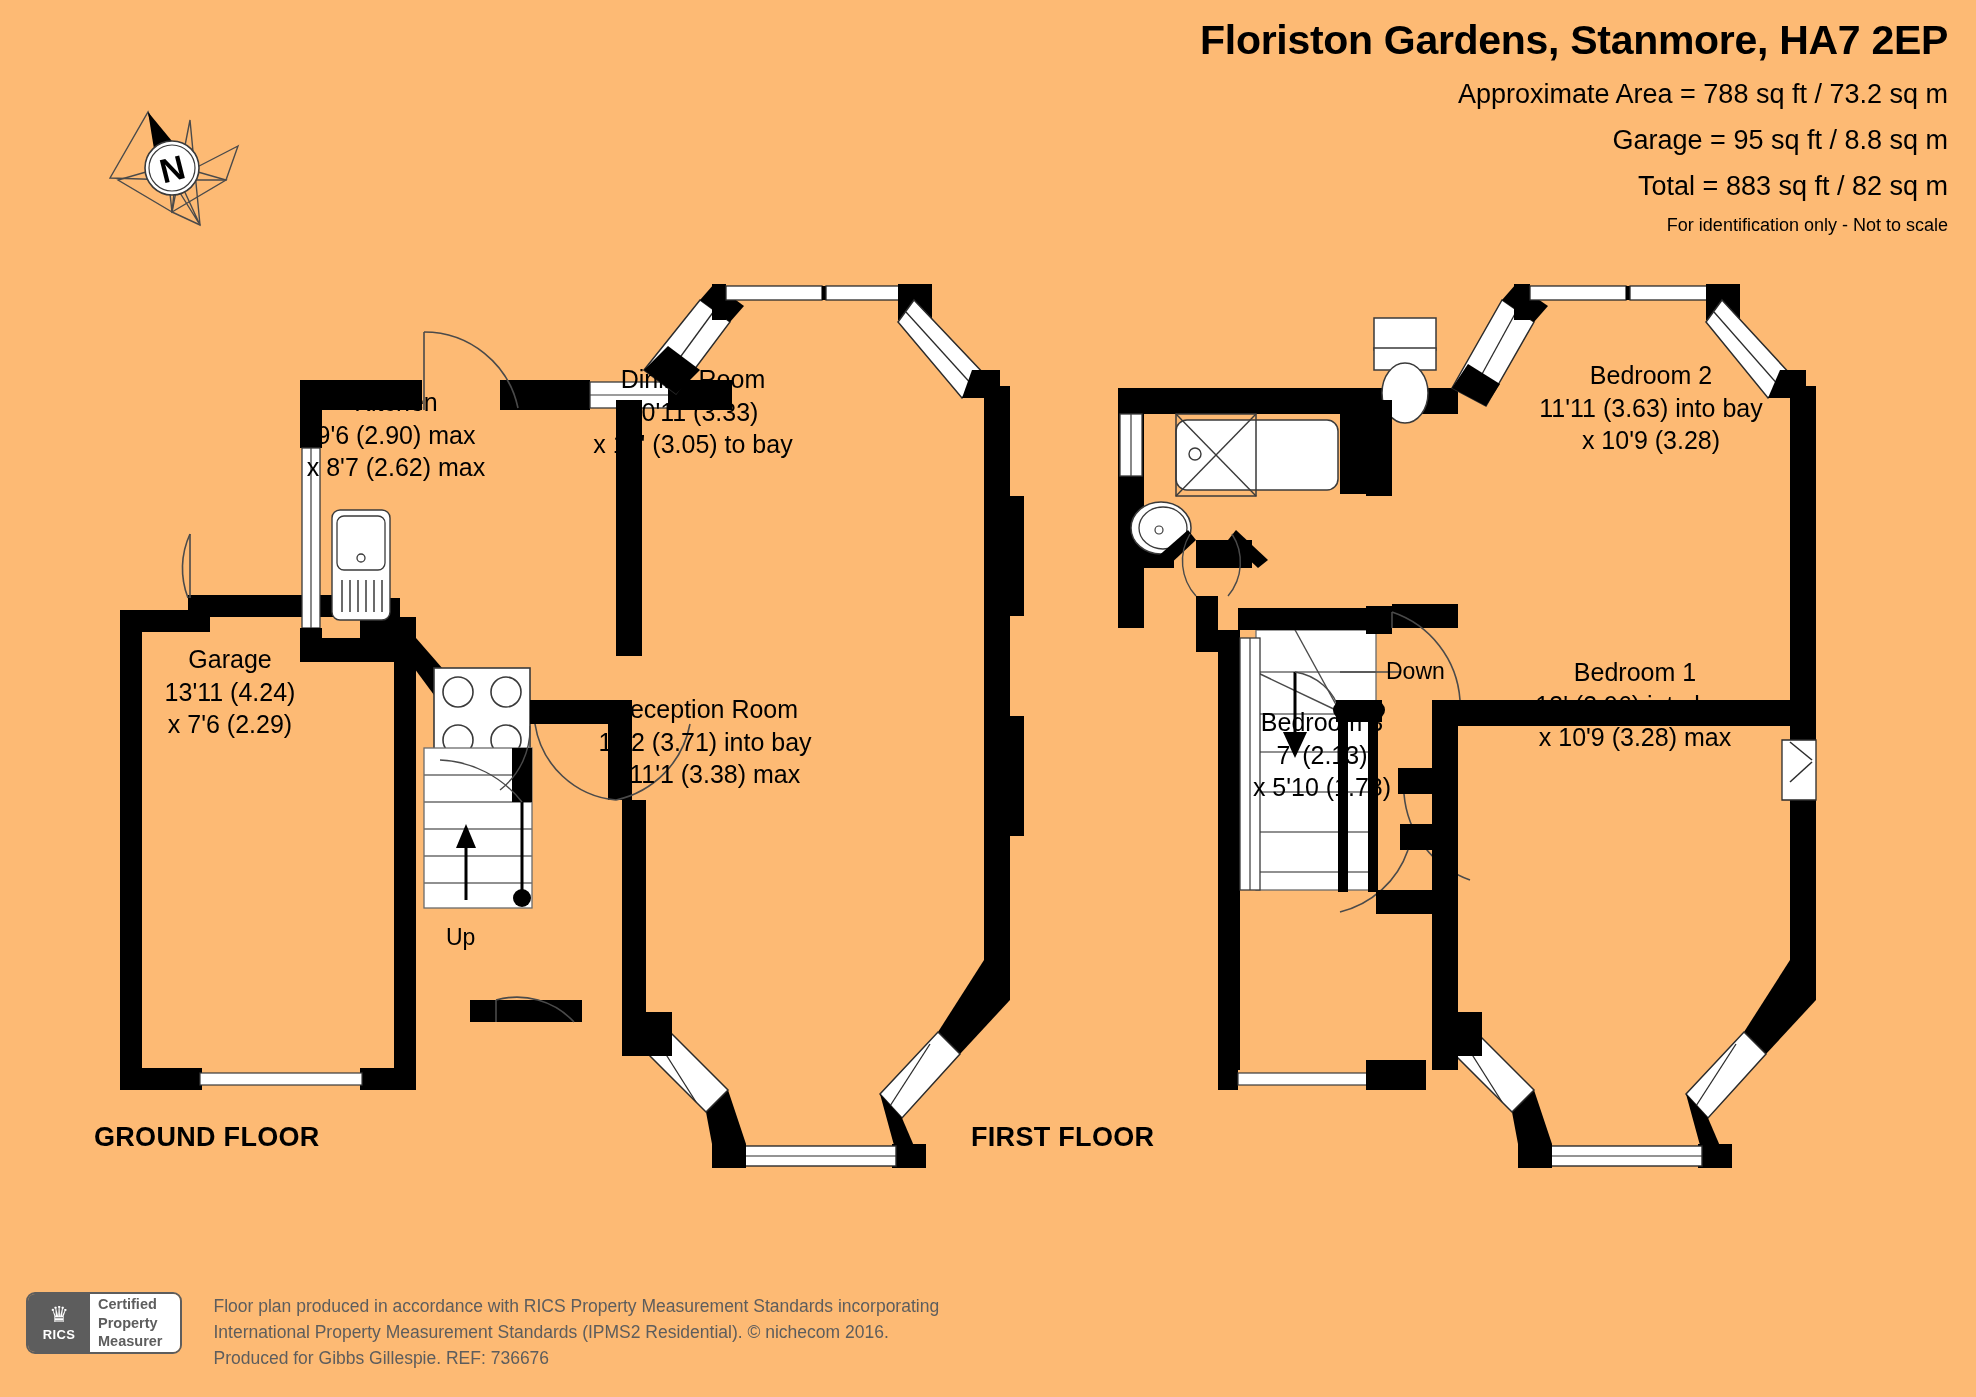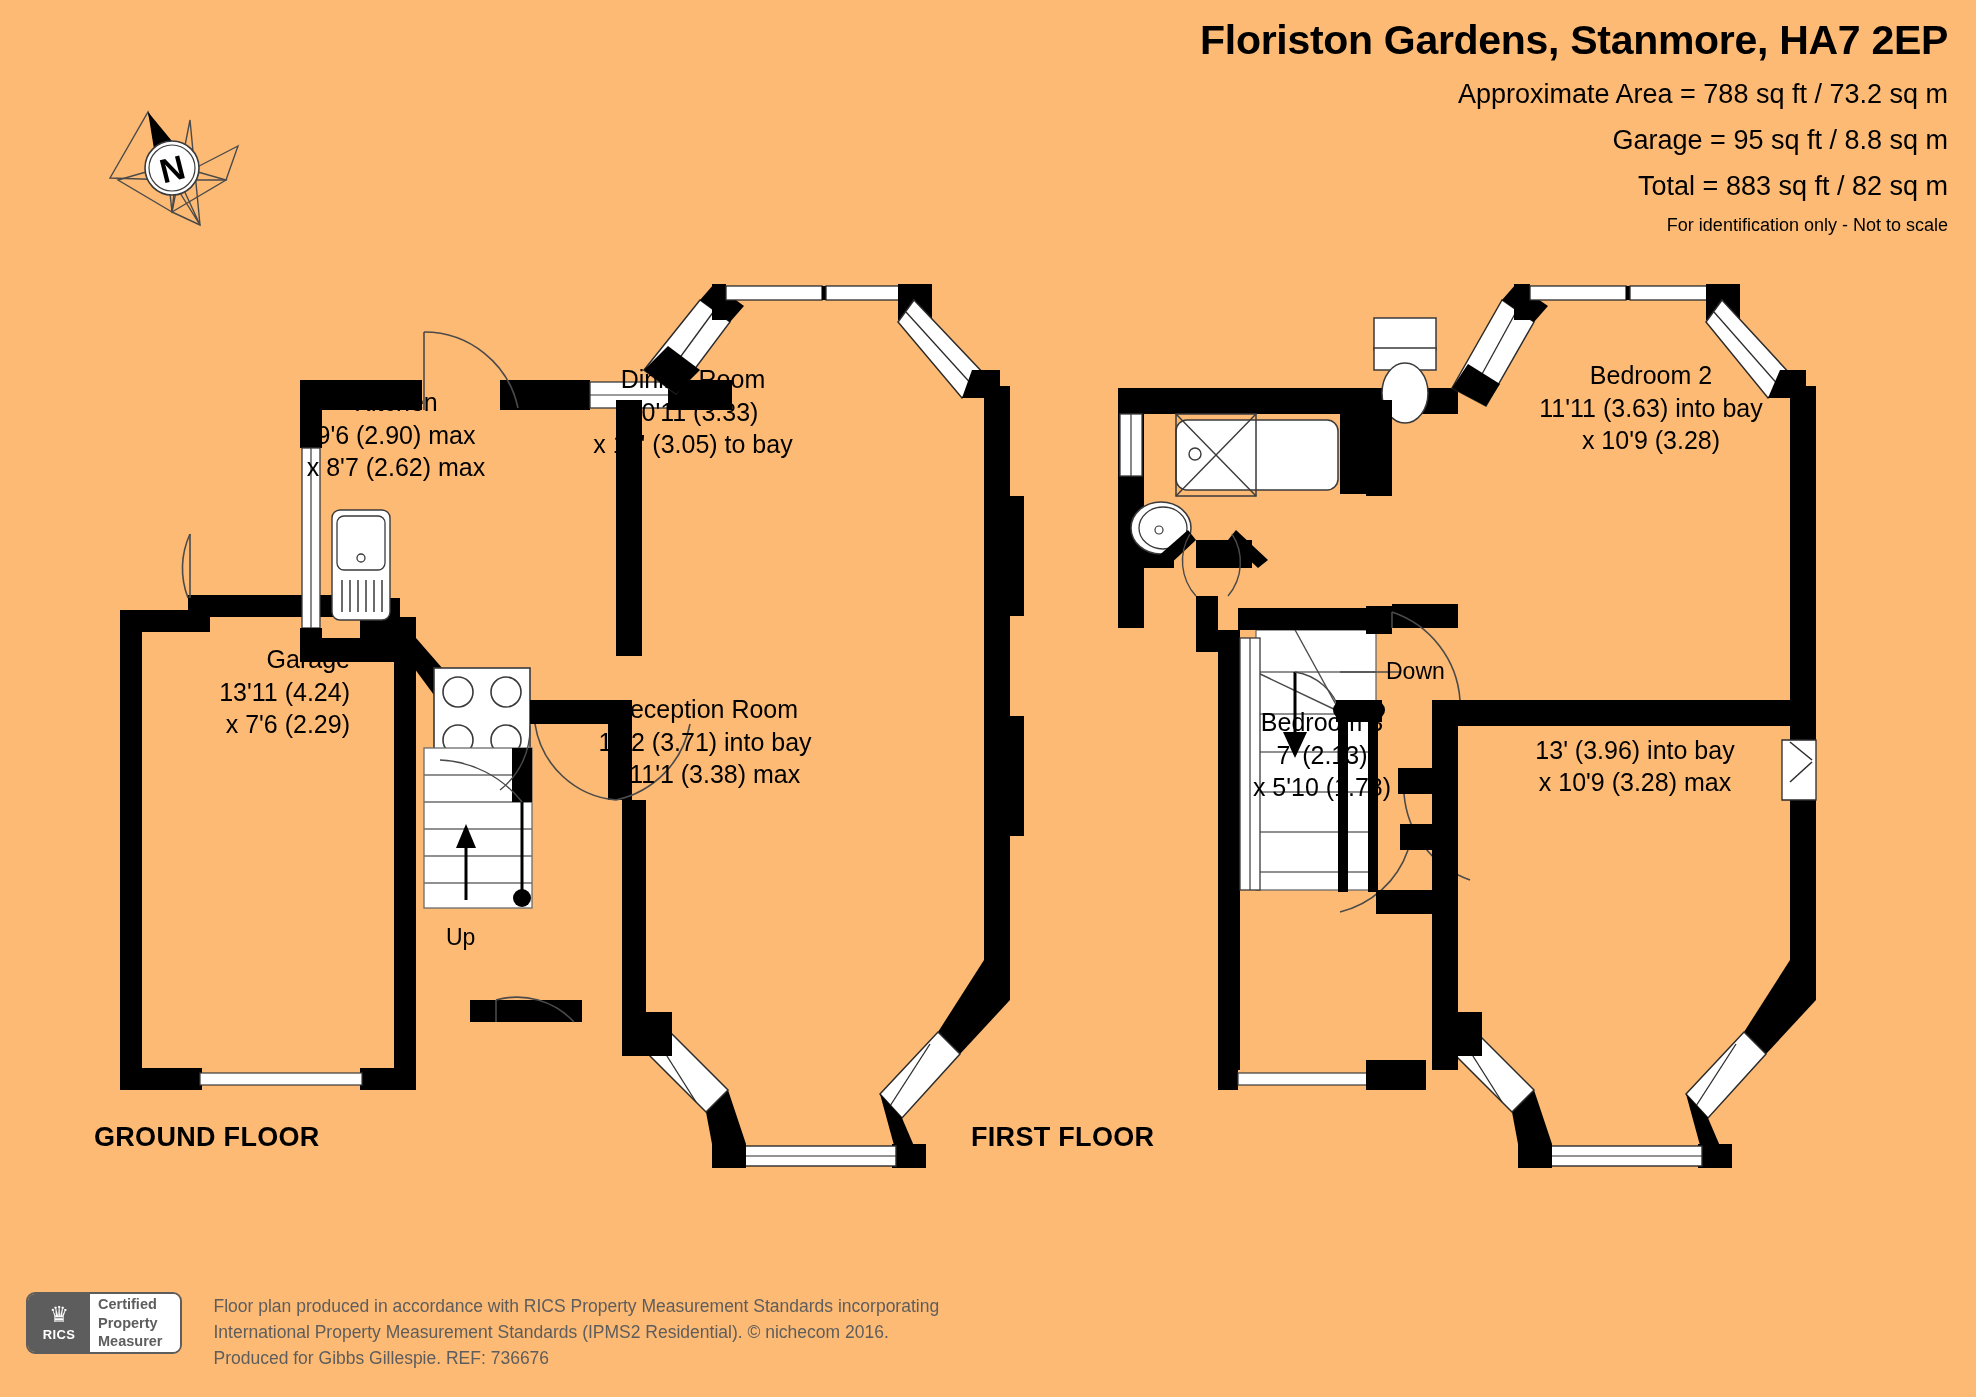--- a/index.html
+++ b/index.html
@@ -454,39 +454,39 @@
     <div class="rl-dim">9'6 (2.90) max</div>
     <div class="rl-dim">x 8'7 (2.62) max</div>
   </div>
 
   <div class="room-label" id="label-dining" style="left:528px; top:363px; width:330px;">
     <div class="rl-name">Dining Room</div>
     <div class="rl-dim">10'11 (3.33)</div>
     <div class="rl-dim">x 10' (3.05) to bay</div>
   </div>
 
-  <div class="room-label" id="label-garage" style="left:110px; top:643px; width:240px;text-align:right;">
+  <div class="room-label" id="label-garage" style="left:110px; top:643px; width:240px;">
     <div class="rl-name">Garage</div>
     <div class="rl-dim">13'11 (4.24)</div>
     <div class="rl-dim">x 7'6 (2.29)</div>
   </div>
 
   <div class="room-label" id="label-reception" style="left:540px; top:693px; width:330px;">
     <div class="rl-name">Reception Room</div>
     <div class="rl-dim">12'2 (3.71) into bay</div>
     <div class="rl-dim">x 11'1 (3.38) max</div>
   </div>
 
   <div class="room-label" id="label-bed2" style="left:1466px; top:359px; width:370px;">
     <div class="rl-name">Bedroom 2</div>
     <div class="rl-dim">11'11 (3.63) into bay</div>
     <div class="rl-dim">x 10'9 (3.28)</div>
   </div>
 
-  <div class="room-label" id="label-bed1" style="left:1450px; top:701px; width:370px;">
+  <div class="room-label" id="label-bed1" style="left:1450px; top:656px; width:370px;">
     <div class="rl-name">Bedroom 1</div>
     <div class="rl-dim">13' (3.96) into bay</div>
     <div class="rl-dim">x 10'9 (3.28) max</div>
   </div>
 
   <div class="room-label" id="label-bed3" style="left:1222px; top:706px; width:200px;">
     <div class="rl-name">Bedroom 3</div>
     <div class="rl-dim">7' (2.13)</div>
     <div class="rl-dim">x 5'10 (1.78)</div>
   </div>

